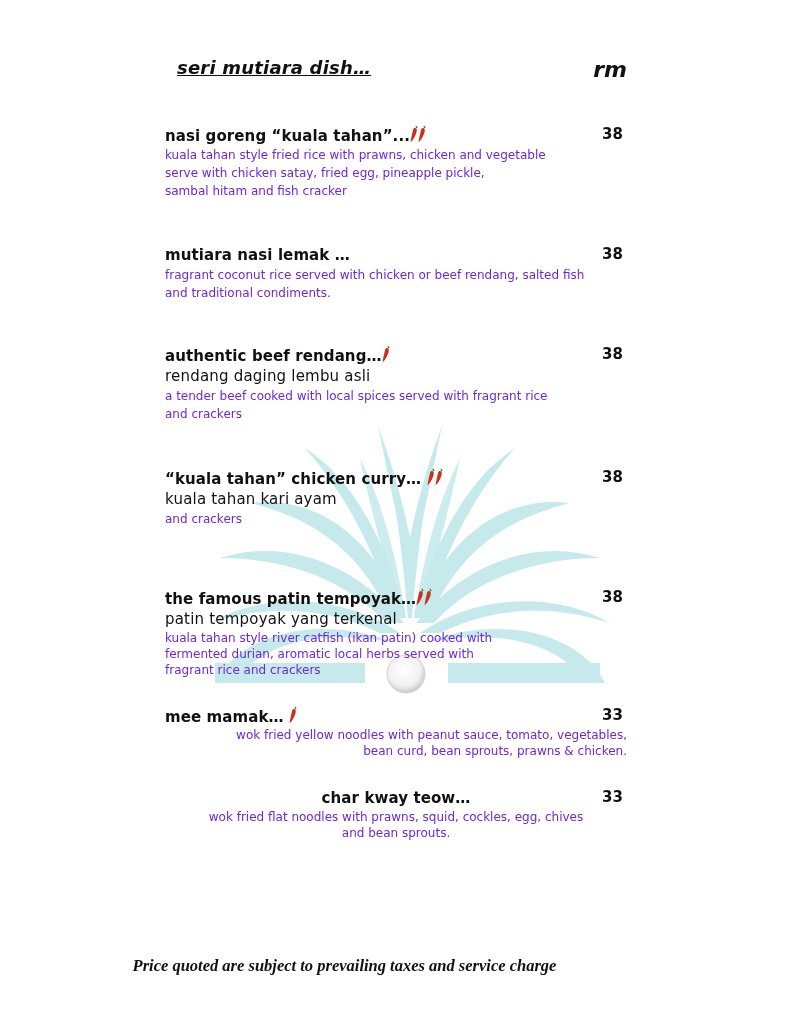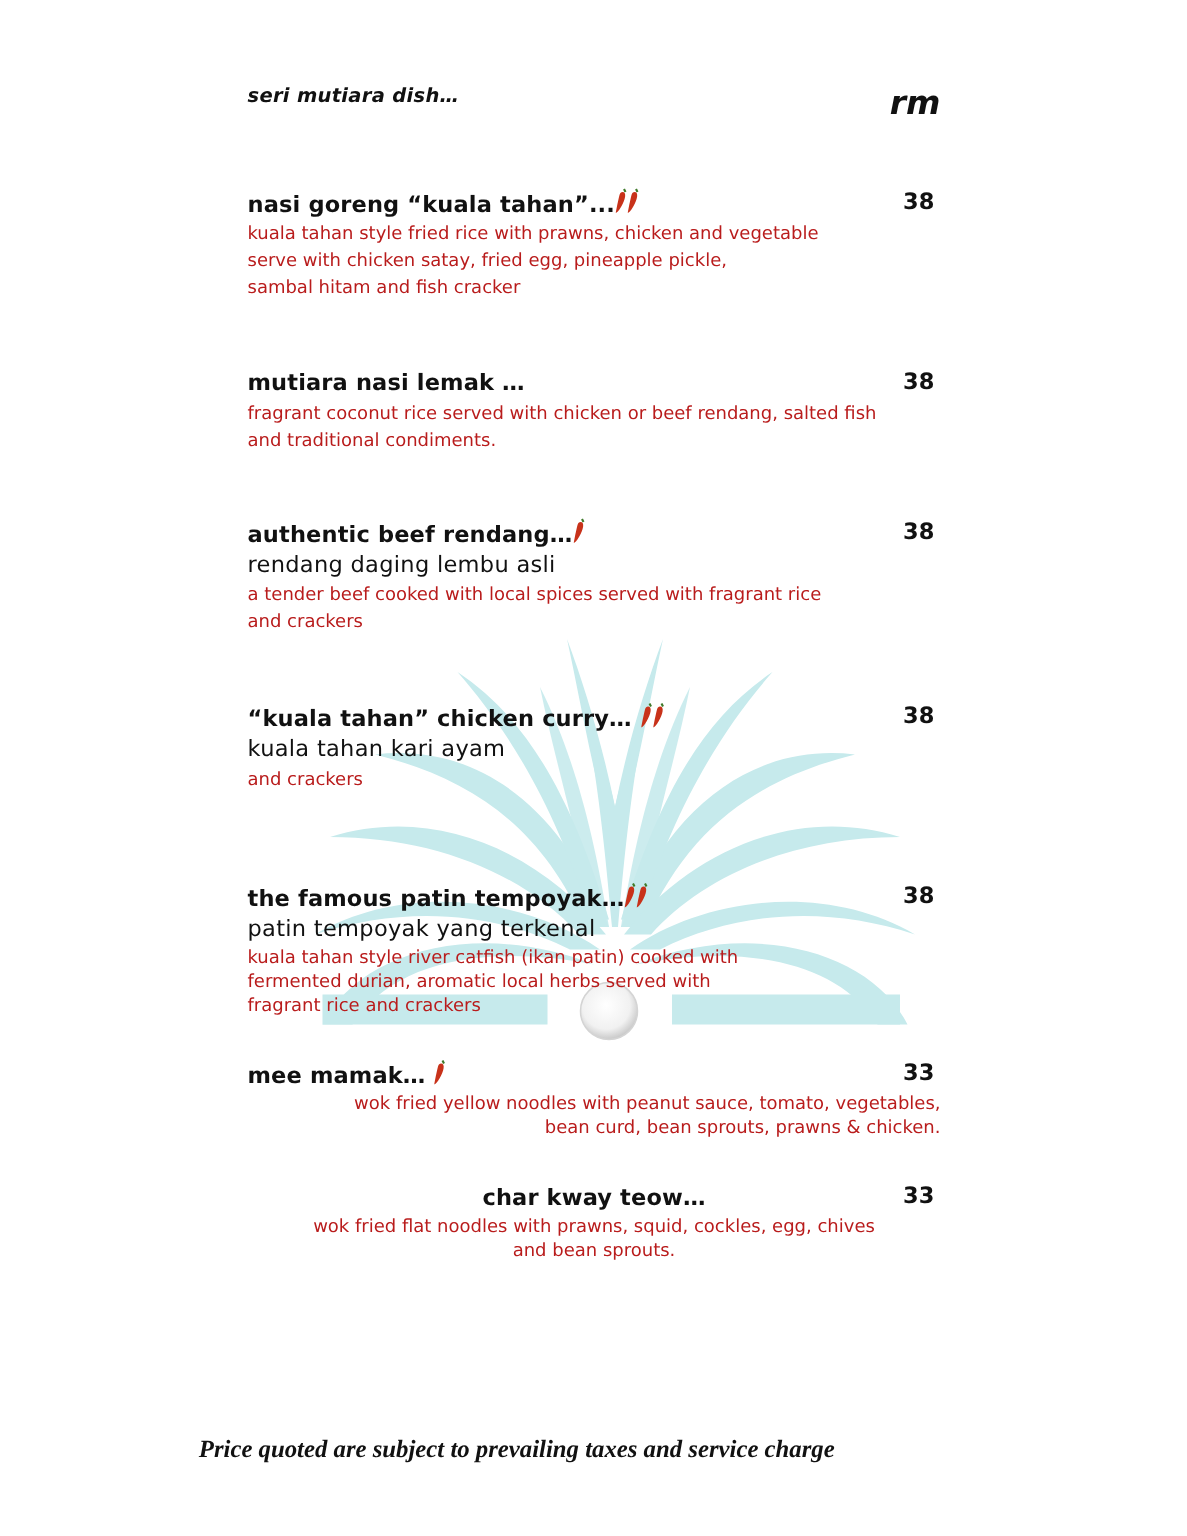--- a/index.html
+++ b/index.html
@@ -26,26 +26,27 @@
     .header {
       position: absolute;
       left: 165px;
       top: 57px;
       width: 462px;
       height: 26px;
       z-index: 1;
     }
     .header-title {
       position: absolute;
-      left: 0;
+      left: 12px;
       top: 0;
-      font-size: 13px;
+      font-size: 18px;
       font-weight: bold;
       font-style: italic;
       letter-spacing: 0.2px;
+      text-decoration: underline;
     }
     .header-price {
       position: absolute;
       right: 0;
       top: 0;
       font-size: 22px;
       font-weight: bold;
       font-style: italic;
     }
     .dish {
@@ -85,21 +86,21 @@
     .dish-subtitle {
       font-size: 15px;
       line-height: 20px;
       margin-top: 1px;
       letter-spacing: 0.2px;
     }
     .dish-desc {
       font-size: 12px;
       line-height: 18px;
       margin-top: 1px;
-      color: #b91c1c;
+      color: #6d28d9;
     }
     .footer {
       position: absolute;
       left: 0;
       width: 689px;
       top: 956px;
       text-align: center;
       font-family: "Liberation Serif", serif;
       font-size: 16.5px;
       font-weight: bold;

